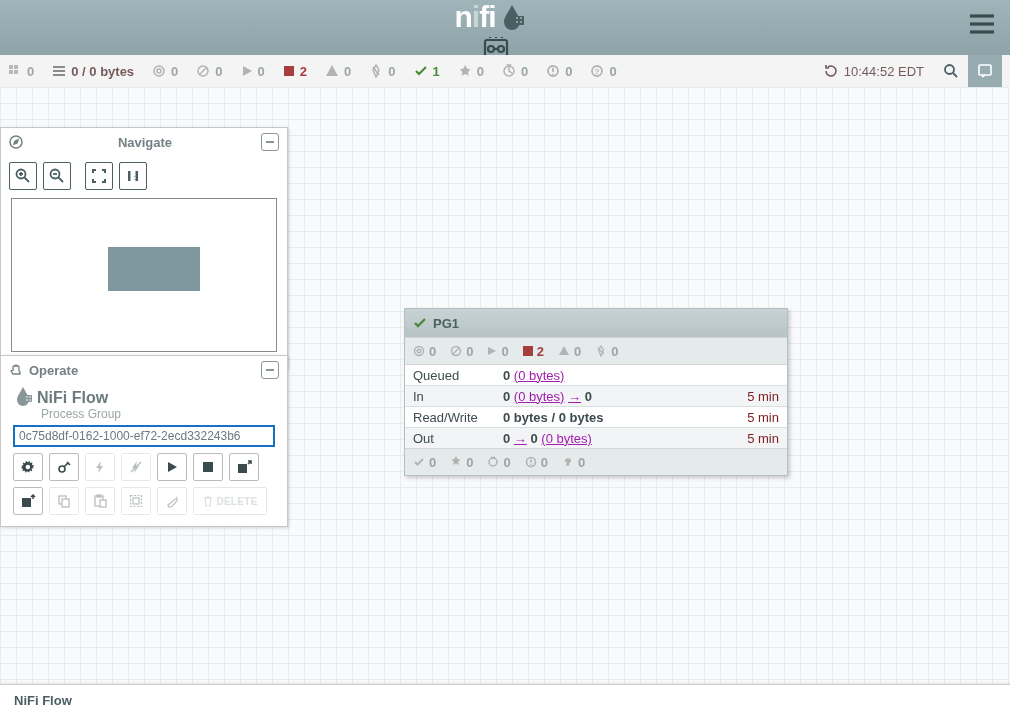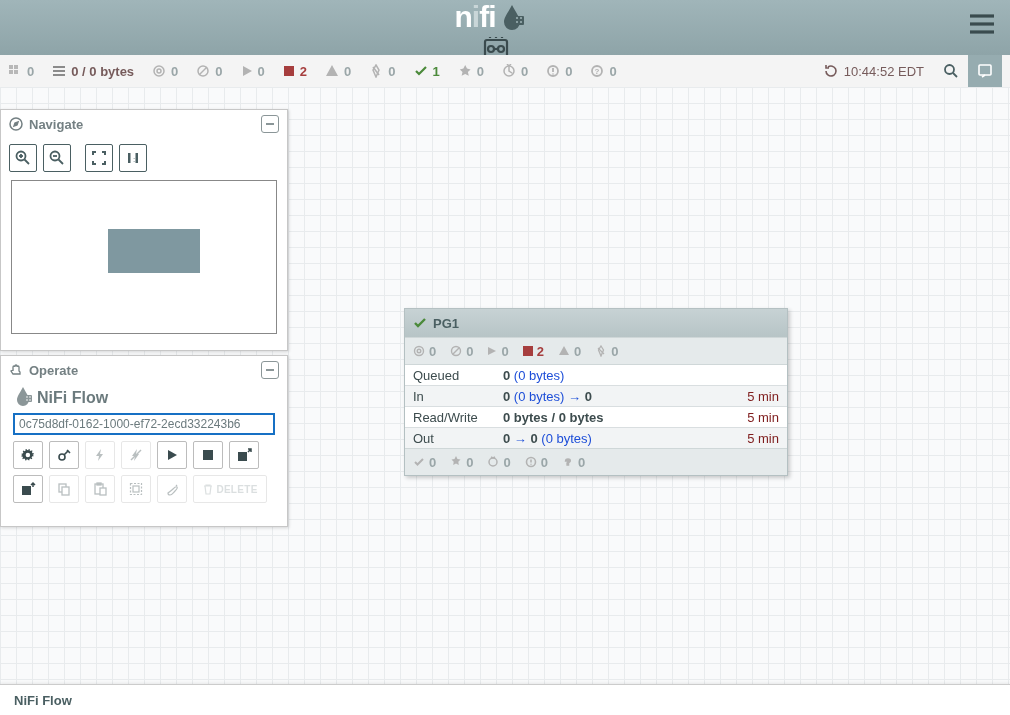--- a/index.html
+++ b/index.html
@@ -22,21 +22,21 @@
   .tico { width:34px; height:32px; display:flex; align-items:center; justify-content:center; cursor:pointer;}
   .tico.active { background:#96acb0;}
   
   .canvas { position:absolute; top:87px; left:0; right:0; bottom:30px;
     background-color:#f9fafb;
     background-image: linear-gradient(#e8ebed 1px, transparent 1px), linear-gradient(90deg, #e8ebed 1px, transparent 1px);
     background-size: 16px 16px;
   }
 
   .panel { position:absolute; left:0; width:286px; background:#fff; border:1px solid #c7c7c7; box-shadow:1px 1px 3px rgba(0,0,0,.15);}
-  .panel-nav { top:22px; height:240px;}
+  .panel-nav { top:40px; height:240px;text-align:center;}
   .panel-op  { top:268px; height:170px;}
   .panel-head { height:28px; display:flex; align-items:center; padding:0 8px; color:#748083; font-weight:600; border-bottom:0;}
   .panel-head .title { margin-left:6px; flex:1;}
   .panel-head .coll { width:16px; height:16px; border:1.5px solid #8b9698; border-radius:3px; display:flex; align-items:center; justify-content:center; cursor:pointer;}
   .panel-head .coll:before { content:""; width:8px; height:1.5px; background:#8b9698;}
   .nav-tools { display:flex; padding:6px 8px 8px;}
   .navb { width:26px; height:26px; border:1.5px solid #4a5f62; border-radius:2px; margin-right:6px; display:flex; align-items:center; justify-content:center; cursor:pointer;}
   .nav-sep { width:8px;}
   .bird { margin:0 10px 10px; border:1px solid #888; height:152px; position:relative; background:#fff;}
   .bird .pgmini { position:absolute; left:96px; top:48px; width:92px; height:44px; background:#7f98a0;}
@@ -55,21 +55,21 @@
 
   .pg { position:absolute; left:404px; top:221px; width:382px; border:1px solid #b4c0c2; box-shadow:2px 2px 4px rgba(0,0,0,.2); background:#fff; font-size:13px;}
   .pg-title { height:28px; background:linear-gradient(#c7d2d4,#b7c4c6); display:flex; align-items:center; padding:0 8px; color:#4a5f62; font-weight:700;}
   .pg-stats { height:26px; background:#e5eaeb; border-top:1px solid #cfd7d8; border-bottom:1px solid #cfd7d8; display:flex; align-items:center; padding:0 8px; font-weight:700; color:#756160;}
   .pg-stats .cell { display:flex; align-items:center; margin-right:14px;}
   .pg-stats .cell svg{margin-right:4px;}
   .pg-row { display:flex; align-items:center; height:20px; padding:0 8px; border-bottom:1px solid #d9dee0; color:#555;}
   .pg-row:nth-child(even){ background:#f2f4f5;}
   .pg-row .l { width:90px; color:#3d4c4e;}
   .pg-row .v { flex:1; font-weight:700; color:#3d4c4e;}
-  .pg-row .v .lt { font-weight:400; color:#1d4ed8;}
+  .pg-row .v .lt { font-weight:400; color:#a21caf;text-decoration:underline;}
   .pg-row .t { color:#7f1d1d;}
   .pg-foot { height:26px; background:#e5eaeb; display:flex; align-items:center; padding:0 8px; font-weight:700; color:#756160; border-top:1px solid #cfd7d8;}
   .pg-foot .cell { display:flex; align-items:center; margin-right:14px;}
   .pg-foot .cell svg{margin-right:4px;}
 
   .breadcrumb { position:absolute; left:0; right:0; bottom:0; height:30px; background:#fff; border-top:1px solid #ccc; box-shadow:0 -1px 3px rgba(0,0,0,.08); display:flex; align-items:center; padding:0 14px; color:#4a5f62; font-weight:700;}
   
   .gray { color:#9aa6a8;}
   .red  { color:#a63e3e;}
   .green{ color:#4b8a3a;}
@@ -329,20 +329,21 @@
         <span class="op-drop"><svg width="20" height="20" viewBox="0 0 20 20">
               <path d="M10 1c3 6 6 9 6 13a6 6 0 0 1-12 0c0-4 3-7 6-13z" fill="#8b9698"></path>
               <rect x="12" y="9" width="7" height="7" fill="#8b9698" rx="1"></rect>
               <circle cx="14" cy="11" r=".8" fill="#fff"></circle>
               <circle cx="17" cy="11" r=".8" fill="#fff"></circle>
               <circle cx="14" cy="14" r=".8" fill="#fff"></circle>
               <circle cx="17" cy="14" r=".8" fill="#fff"></circle>
             </svg></span>
         <span class="op-name">NiFi Flow</span>
       </div>
+      <div class="op-sub">Process Group</div>
       <div class="op-id">0c75d8df-0162-1000-ef72-2ecd332243b6</div>
       <div class="op-btns">
         <div class="ob">
             <svg width="16" height="16" viewBox="0 0 16 16" fill="#3a4b4e">
               <path d="M8 5a3 3 0 1 0 0 6 3 3 0 0 0 0-6zm6 3l1.5.5-.3 1.5-1.6-.2a6 6 0 0 1-.7 1.7l1 1.2-1 1-1.2-1a6 6 0 0 1-1.7.7l.2 1.6-1.5.3L8 14a6 6 0 0 1-1.8 0l-.5 1.5-1.5-.3.2-1.6a6 6 0 0 1-1.7-.7l-1.2 1-1-1 1-1.2A6 6 0 0 1 .8 10L-.8 10.2-.5 8.7 1 8.2 1 8l-1.5-.5.3-1.5 1.6.2a6 6 0 0 1 .7-1.7l-1-1.2 1-1 1.2 1A6 6 0 0 1 5 2.1L4.8.5 6.3.2 6.8 1.7a6 6 0 0 1 1.8 0L9.1.2l1.5.3-.2 1.6a6 6 0 0 1 1.7.7l1.2-1 1 1-1 1.2a6 6 0 0 1 .7 1.7l1.6-.2.3 1.5z" transform="scale(.75) translate(2.5 2.5)"></path>
             </svg>
           </div>
         <div class="ob">
             <svg width="16" height="16" viewBox="0 0 16 16" fill="none" stroke="#3a4b4e" stroke-width="1.6">
               <circle cx="6" cy="10" r="3"></circle>

